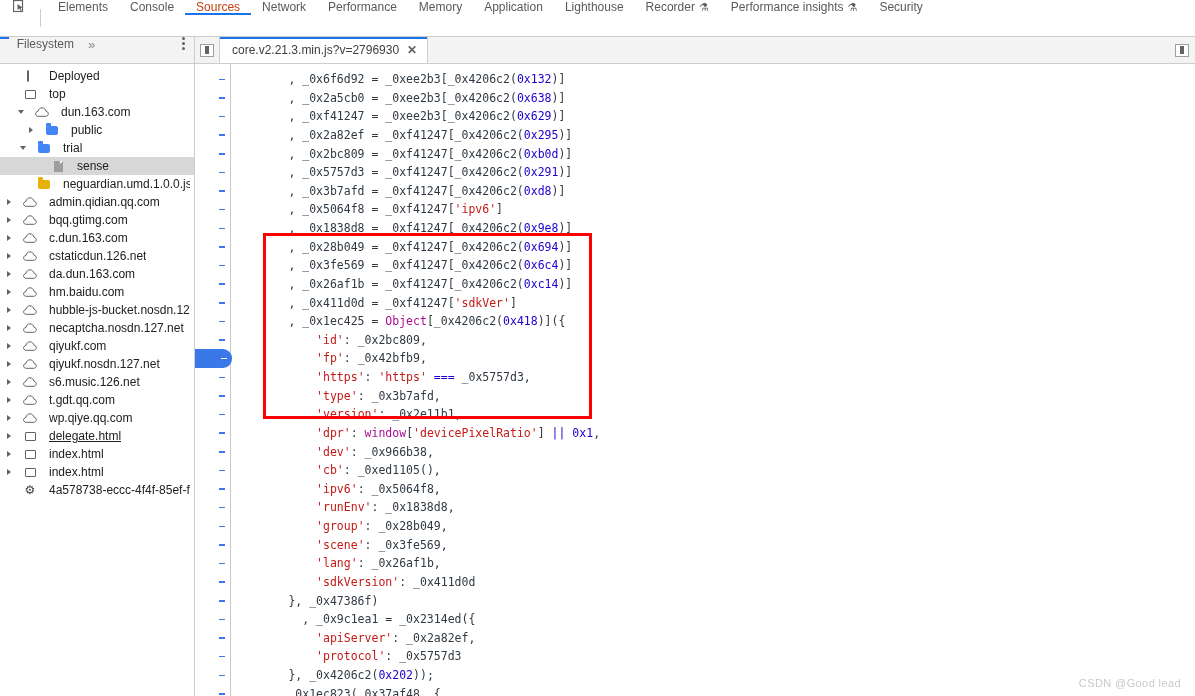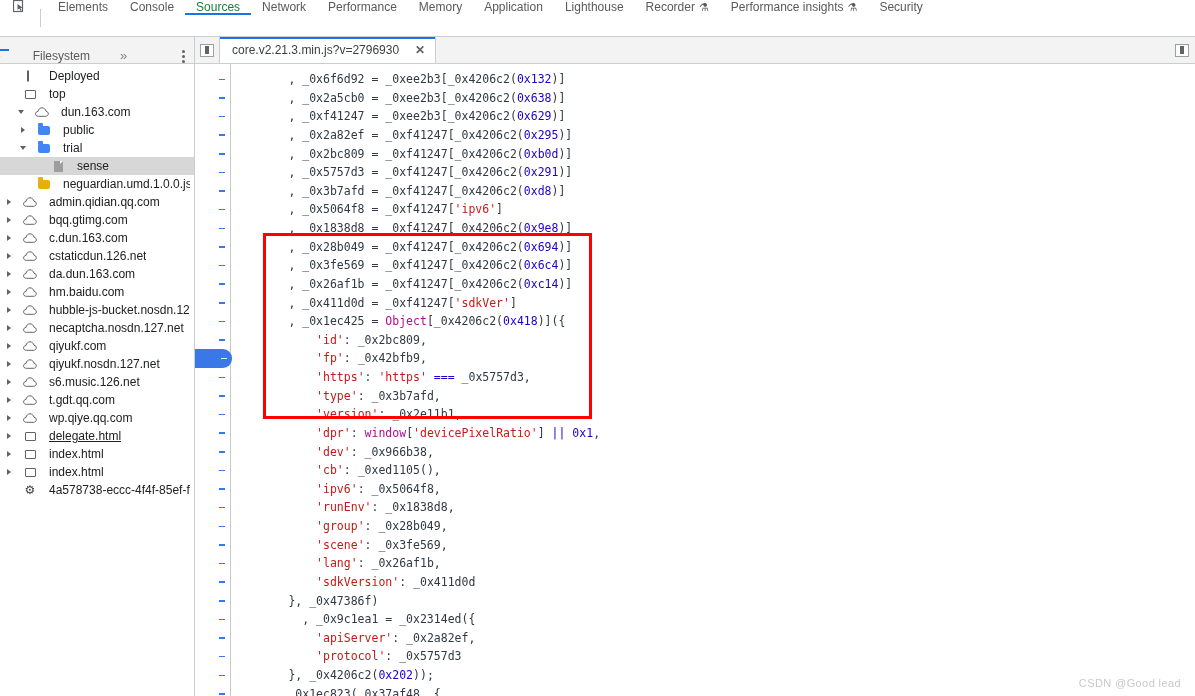--- a/index.html
+++ b/index.html
@@ -35,40 +35,39 @@
   .main-tab {
     display: flex; align-items: center;
     padding: 0 11px;
     font-size: 12px;
     color: #5a5a5a;
     white-space: nowrap;
     cursor: pointer;
     position: relative;
     gap: 4px;
   }
-  .main-tab.selected { color: #15803d; }
+  .main-tab.selected { color: #c2410c; }
   .main-tab.selected::after {
     content:""; position:absolute; left:0; right:0; bottom:-1px; height:2px; background:#1a73e8;
   }
   .flask { font-size:11px; color:#5a5a5a; line-height:1; position:relative; top:0px;}
 
   
   .sub-bar {
     height: 27px; min-height:27px;
     display:flex; align-items:stretch;
     background:#f3f3f3;
     border-bottom:1px solid #cdcdcd;
   }
   .nav-tabs {
     width: 195px; min-width:195px;
-    display:flex; align-items:flex-end;
+    display:flex; align-items:flex-start;
     background:#f3f3f3;
     border-right:1px solid #cdcdcd;
     position:relative;
-    gap:16px;
   }
   .nav-tab {
     display:flex; align-items:center;
     padding: 0 8px;
     font-size:12px; color:#5a5a5a; white-space:nowrap; cursor:pointer;
     position:relative;
   }
   .nav-tab.selected { color:#1a73e8; }
   .nav-tab.selected::after{ content:""; position:absolute; left:0; right:0; top:0; height:2px; background:#1a73e8;}
   .nav-tab.cut { padding-left:0px; margin-left:-6px; overflow:hidden; }
@@ -80,21 +79,21 @@
   .dots-v i { width:3px; height:3px; background:#5f6368; border-radius:50%; display:block;}
 
   .editor-tabs {
     flex:1; display:flex; align-items:stretch; background:#f3f3f3; position:relative;
   }
   .panel-toggle {
     width:25px; display:flex; align-items:center; justify-content:center;
     border-right:1px solid #cdcdcd; cursor:pointer; background:#f3f3f3;
   }
   .file-tab {
-    display:flex; align-items:center; gap:16px;
+    display:flex; align-items:center; gap:8px;
     padding:0 10px 0 12px;
     font-size:12px; color:#3c4043;
     background:#fff;
     border-right:1px solid #cdcdcd;
     cursor:pointer; position:relative;
     white-space:nowrap;
   }
   .file-tab.selected::after{ content:""; position:absolute; left:0; right:0; top:0; height:2px; background:#1a73e8;}
   .tab-close { font-size:12px; color:#5f6368; line-height:1; cursor:pointer; font-weight:700;}
   .editor-spacer { flex:1; }
@@ -303,21 +302,21 @@
         </div>
         <div class="tree-row" style="padding-left: 14px;">
           <span class="arrow open"></span>
           <span class="ic">
             <svg width="14" height="10" viewBox="0 0 14 10">
               <path d="M3.6 9.3h7.1c1.4 0 2.6-1.1 2.6-2.5 0-1.3-1-2.4-2.3-2.5C10.7 2.3 9 0.8 7 0.8c-2 0-3.7 1.5-3.9 3.5C1.6 4.5 0.6 5.6 0.6 6.9c0 1.3 1.1 2.4 2.4 2.4z" fill="none" stroke="#5f6368" stroke-width="1"></path>
             </svg>
           </span>
           <span class="lbl">dun.163.com</span>
         </div>
-        <div class="tree-row" style="padding-left: 16px;">
+        <div class="tree-row" style="padding-left: 24px;">
           <span class="arrow closed"></span>
           <span class="ic">
             <span class="ic-folder"></span>
           </span>
           <span class="lbl">public</span>
         </div>
         <div class="tree-row" style="padding-left: 16px;">
           <span class="arrow open"></span>
           <span class="ic">
             <span class="ic-folder"></span>

